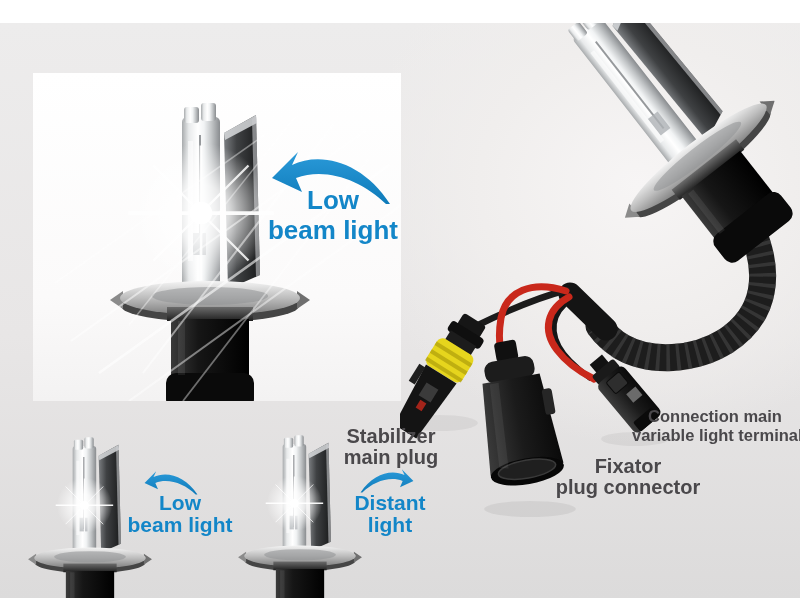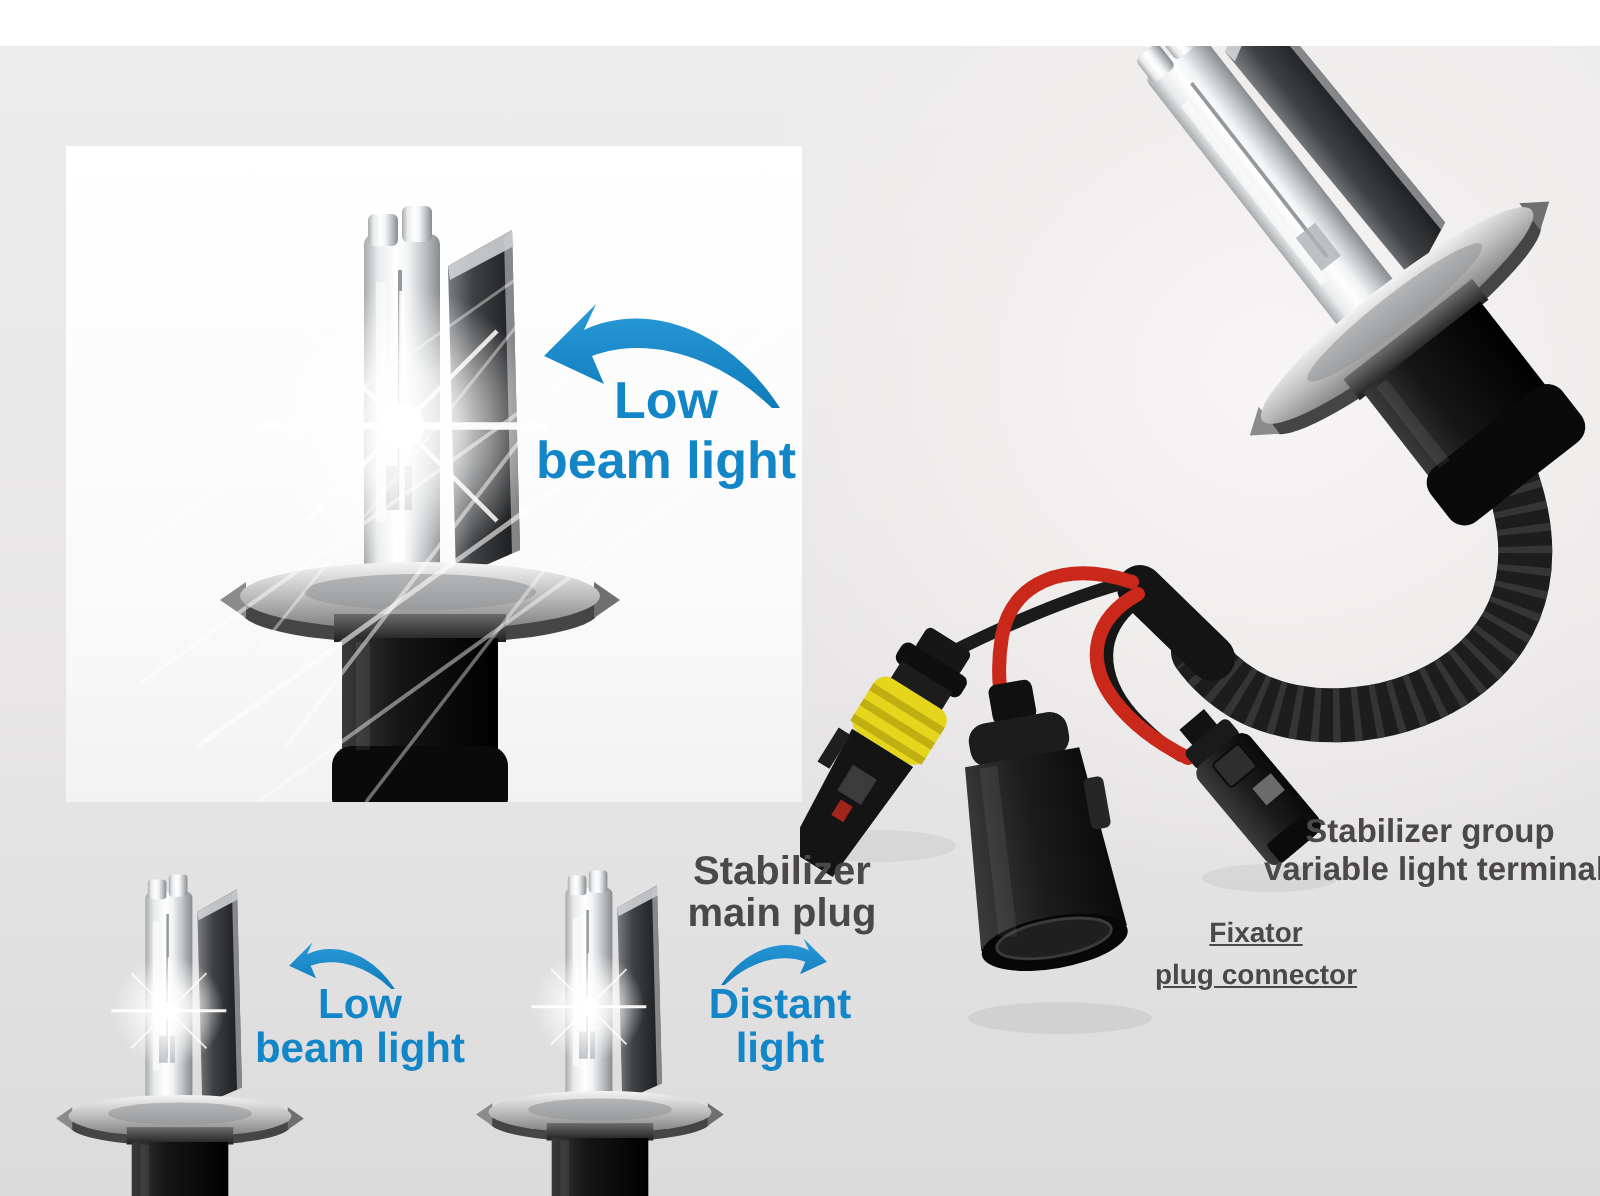--- a/index.html
+++ b/index.html
@@ -19,21 +19,21 @@
   }
   .abs{position:absolute;}
   .label{position:absolute;text-align:center;font-weight:bold;white-space:nowrap;}
   .blue{color:#1386c8;}
   .dark{color:#4a484b;}
   .lbl-low-top{left:205px;top:112px;width:190px;font-size:26px;line-height:30px;}
   .lbl-low-bottom{left:110px;top:469px;width:140px;font-size:21px;line-height:22px;}
   .lbl-distant{left:320px;top:469px;width:140px;font-size:21px;line-height:22px;}
   .lbl-stabilizer{left:336px;top:403px;width:110px;font-size:20px;line-height:21px;}
   .lbl-connection{left:632px;top:384px;width:166px;font-size:16.5px;line-height:19px;}
-  .lbl-fixator{left:544px;top:433px;width:168px;font-size:14px;line-height:21px;text-decoration:underline;}
+  .lbl-fixator{left:544px;top:433px;width:168px;font-size:20px;line-height:21px;}
   svg{display:block;}
 </style>
 </head>
 <body>
 
 <svg width="0" height="0" style="position:absolute" aria-hidden="true">
   <defs>
     <linearGradient id="gGlass" x1="0" y1="0" x2="1" y2="0">
       <stop offset="0" stop-color="#a8abad"></stop>
         <stop offset=".18" stop-color="#e8eaeb"></stop>
@@ -214,21 +214,21 @@
   <div class="label blue lbl-distant">
     <div>Distant</div>
     <div>light</div>
   </div>
 
   <div class="label dark lbl-stabilizer">
     <div>Stabilizer</div>
     <div>main plug</div>
   </div>
   <div class="label dark lbl-connection">
-    <div>Stabilizer group</div>
+    <div>Connection main</div>
     <div>variable light terminal</div>
   </div>
   <div class="label dark lbl-fixator">
     <div>Fixator</div>
     <div>plug connector</div>
   </div>
 
 </div>
 
 </body></html>

